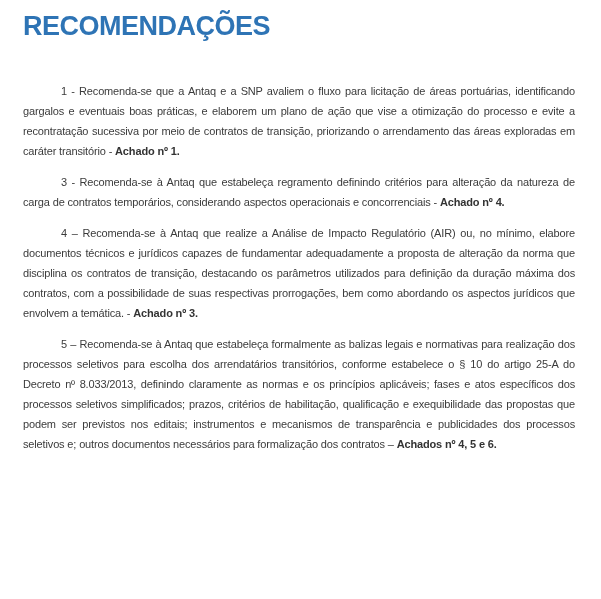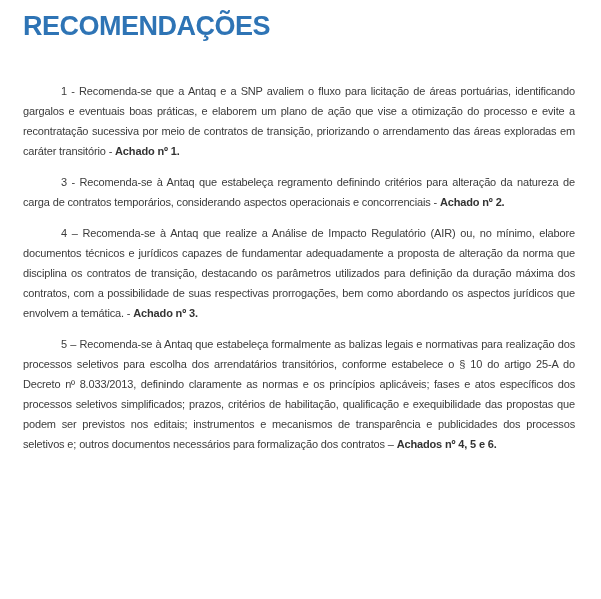--- a/index.html
+++ b/index.html
@@ -44,19 +44,19 @@
 </head>
 <body>
 
 <main class="doc-page">
 
   <h1 class="doc-title">RECOMENDAÇÕES</h1>
 
   <p class="doc-paragraph"><span>1 - Recomenda-se que a Antaq e a SNP avaliem o fluxo para licitação de áreas portuárias, identificando gargalos e eventuais boas práticas, e elaborem um plano de ação que vise a otimização do processo e evite a recontratação sucessiva por meio de contratos de transição, priorizando o arrendamento das áreas exploradas em caráter transitório - </span><strong>Achado nº 1.</strong></p>
 
 
-  <p class="doc-paragraph"><span>3 - Recomenda-se à Antaq que estabeleça regramento definindo critérios para alteração da natureza de carga de contratos temporários, considerando aspectos operacionais e concorrenciais - </span><strong>Achado nº 2.</strong></p>
+  <p class="doc-paragraph"><span>3 - Recomenda-se à Antaq que estabeleça regramento definindo critérios para alteração da natureza de carga de contratos temporários, considerando aspectos operacionais e concorrenciais - </span><strong>Achado nº 4.</strong></p>
 
   <p class="doc-paragraph"><span>4 – Recomenda-se à Antaq que realize a Análise de Impacto Regulatório (AIR) ou, no mínimo, elabore documentos técnicos e jurídicos capazes de fundamentar adequadamente a proposta de alteração da norma que disciplina os contratos de transição, destacando os parâmetros utilizados para definição da duração máxima dos contratos, com a possibilidade de suas respectivas prorrogações, bem como abordando os aspectos jurídicos que envolvem a temática. - </span><strong>Achado nº 3.</strong></p>
 
   <p class="doc-paragraph"><span>5 – Recomenda-se à Antaq que estabeleça formalmente as balizas legais e normativas para realização dos processos seletivos para escolha dos arrendatários transitórios, conforme estabelece o § 10 do artigo 25-A do Decreto nº 8.033/2013, definindo claramente as normas e os princípios aplicáveis; fases e atos específicos dos processos seletivos simplificados; prazos, critérios de habilitação, qualificação e exequibilidade das propostas que podem ser previstos nos editais; instrumentos e mecanismos de transparência e publicidades dos processos seletivos e; outros documentos necessários para formalização dos contratos – </span><strong>Achados nº 4, 5 e 6.</strong></p>
 
 </main>
 
 </body></html>

